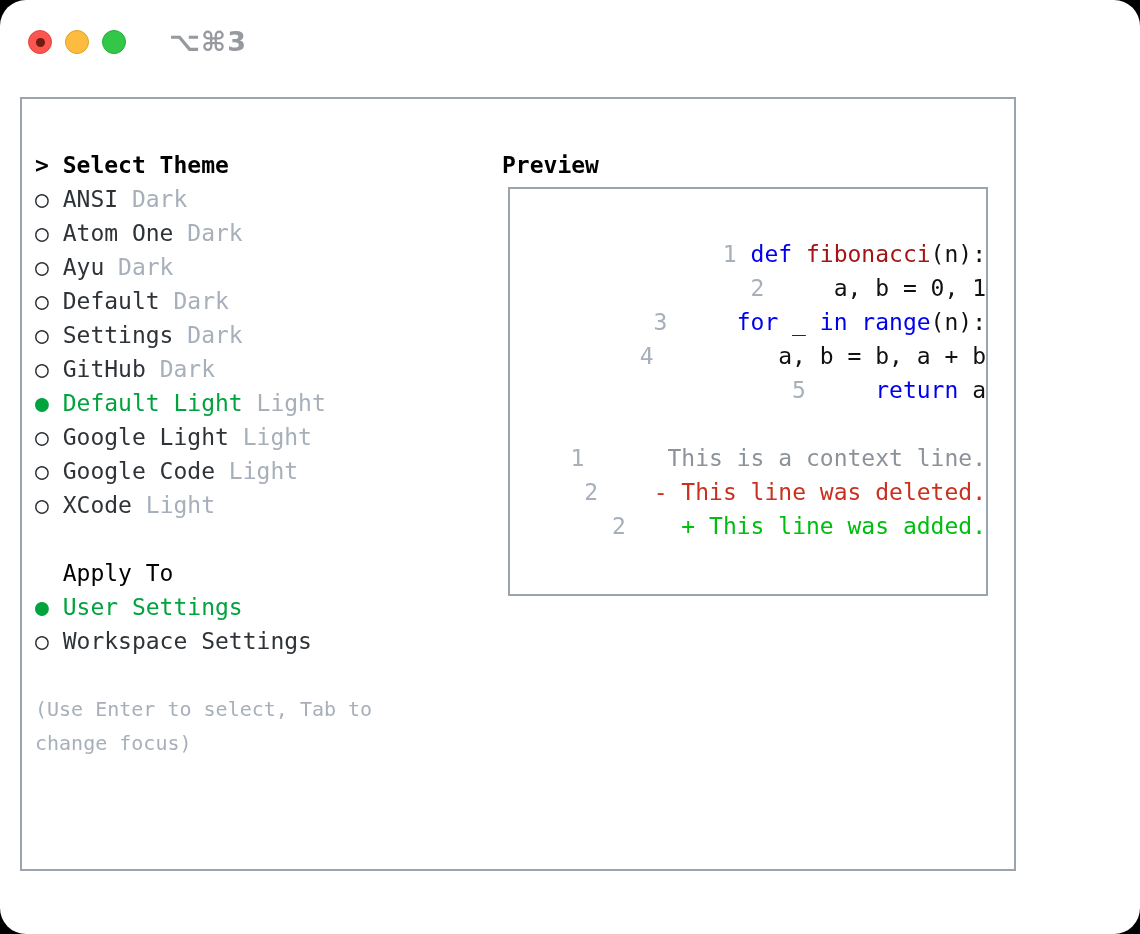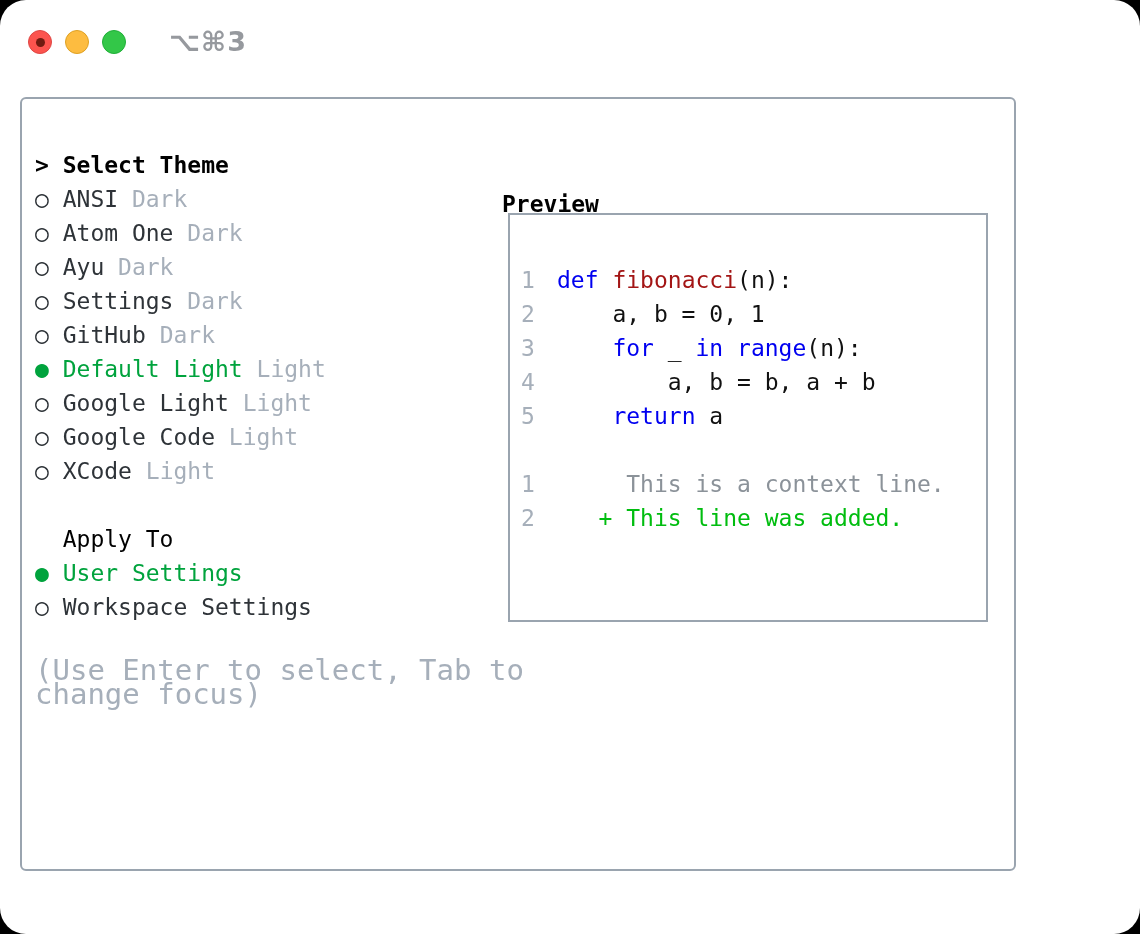--- a/index.html
+++ b/index.html
@@ -18,46 +18,46 @@
   .tl.green{background:var(--traffic_green,#33c748);border:1px solid var(--traffic_green_border,#1faf38);}
   .win-title{
     font-family:"DejaVu Sans","Liberation Sans",sans-serif;
     font-size:27px;font-weight:bold;color:var(--muted_gray2,#96999e);
     margin-left:30px;letter-spacing:1px;
   }
   
   .panel{
     position:absolute;left:20px;top:97px;width:996px;height:774px;
     box-sizing:border-box;border:2px solid var(--border_gray,#9aa4af);
-    border-radius:6px;background:#fff;
+    border-radius:0;background:#fff;
   }
   .left{position:absolute;left:13px;top:49px;font-size:23px;}
   .row{height:34px;line-height:34px;white-space:pre;}
   .spacer{height:34px;}
   .marker{display:inline-block;width:2ch;color:var(--text_dark,#2e3338);}
   .cursor{font-weight:bold;color:#000;}
   .hdr{font-weight:bold;color:#000;}
   .name{color:var(--text_dark,#2e3338);}
   .tag{color:var(--muted_gray,#a6afba);margin-left:1ch;}
   .selected .marker{color:var(--accent_green,#00a33d);}
   .selected .name{color:var(--accent_green,#00a33d);}
   .subhdr{color:#000;}
   .hint{
-    width:30ch;line-height:24px;color:var(--muted_gray,#a6afba);
-    white-space:pre-wrap;font-size:29px;
+    width:30ch;line-height:34px;color:var(--muted_gray,#a6afba);
+    white-space:pre-wrap;font-size:20px;
   }
   
   .preview-title{
     position:absolute;left:480px;top:49px;height:34px;line-height:34px;
-    font-size:23px;font-weight:bold;color:#000;margin-top:39px;
+    font-size:23px;font-weight:bold;color:#000;
   }
   .preview-box{
-    position:absolute;left:486px;top:114px;width:480px;height:409px;
+    position:absolute;left:486px;top:88px;width:480px;height:409px;
     box-sizing:border-box;border:2px solid var(--border_gray,#9aa4af);
-    background:#fff;padding-top:48px;overflow:hidden;
+    background:#fff;padding-top:48px;overflow:hidden;text-align:right;
   }
   .line{height:34px;line-height:34px;white-space:pre;font-size:23px;color:#111;}
   .ln{display:inline-block;width:22px;margin-left:11px;margin-right:14px;
     color:var(--muted_gray,#a6afba);}
   .kw{color:var(--keyword_blue,#0000f0);}
   .fn{color:var(--function_red,#a31515);}
   .plain{color:#111;}
   .ctx{color:var(--context_gray,#8b9299);}
   .del{color:var(--deleted_red,#c9301f);}
   .add{color:var(--added_green,#00bd0f);}
@@ -77,20 +77,21 @@
   </div>
 
   <div class="panel">
 
     <div class="left">
       <div class="row"><span class="marker cursor">&gt;</span><span class="hdr">Select Theme</span></div>
 
       <div class="row"><span class="marker">○</span><span class="name">ANSI</span><span class="tag">Dark</span></div>
       <div class="row"><span class="marker">○</span><span class="name">Atom One</span><span class="tag">Dark</span></div>
       <div class="row"><span class="marker">○</span><span class="name">Ayu</span><span class="tag">Dark</span></div>
+      <div class="row"><span class="marker">○</span><span class="name">Default</span><span class="tag">Dark</span></div>
       <div class="row"><span class="marker">○</span><span class="name">Settings</span><span class="tag">Dark</span></div>
       <div class="row"><span class="marker">○</span><span class="name">GitHub</span><span class="tag">Dark</span></div>
       <div class="row selected"><span class="marker">●</span><span class="name">Default Light</span><span class="tag">Light</span></div>
       <div class="row"><span class="marker">○</span><span class="name">Google Light</span><span class="tag">Light</span></div>
       <div class="row"><span class="marker">○</span><span class="name">Google Code</span><span class="tag">Light</span></div>
       <div class="row"><span class="marker">○</span><span class="name">XCode</span><span class="tag">Light</span></div>
 
       <div class="spacer"></div>
 
       <div class="row"><span class="marker"> </span><span class="subhdr">Apply To</span></div>
@@ -105,17 +106,18 @@
     <div class="preview-title">Preview</div>
 
     <div class="preview-box">
       <div class="line"><span class="ln">1</span><span class="kw">def</span><span class="plain"> </span><span class="fn">fibonacci</span><span class="plain">(n):</span></div>
       <div class="line"><span class="ln">2</span><span class="plain">    a, b = 0, 1</span></div>
       <div class="line"><span class="ln">3</span><span class="plain">    </span><span class="kw">for</span><span class="plain"> _ </span><span class="kw">in</span><span class="plain"> </span><span class="kw">range</span><span class="plain">(n):</span></div>
       <div class="line"><span class="ln">4</span><span class="plain">        a, b = b, a + b</span></div>
       <div class="line"><span class="ln">5</span><span class="plain">    </span><span class="kw">return</span><span class="plain"> a</span></div>
       <div class="line"><span class="ln"></span><span class="plain"></span></div>
       <div class="line"><span class="ln">1</span><span class="ctx">     This is a context line.</span></div>
+      <div class="line"><span class="ln">2</span><span class="del">   - This line was deleted.</span></div>
       <div class="line"><span class="ln">2</span><span class="add">   + This line was added.</span></div>
     </div>
 
   </div>
 </div>
 
 </body></html>

